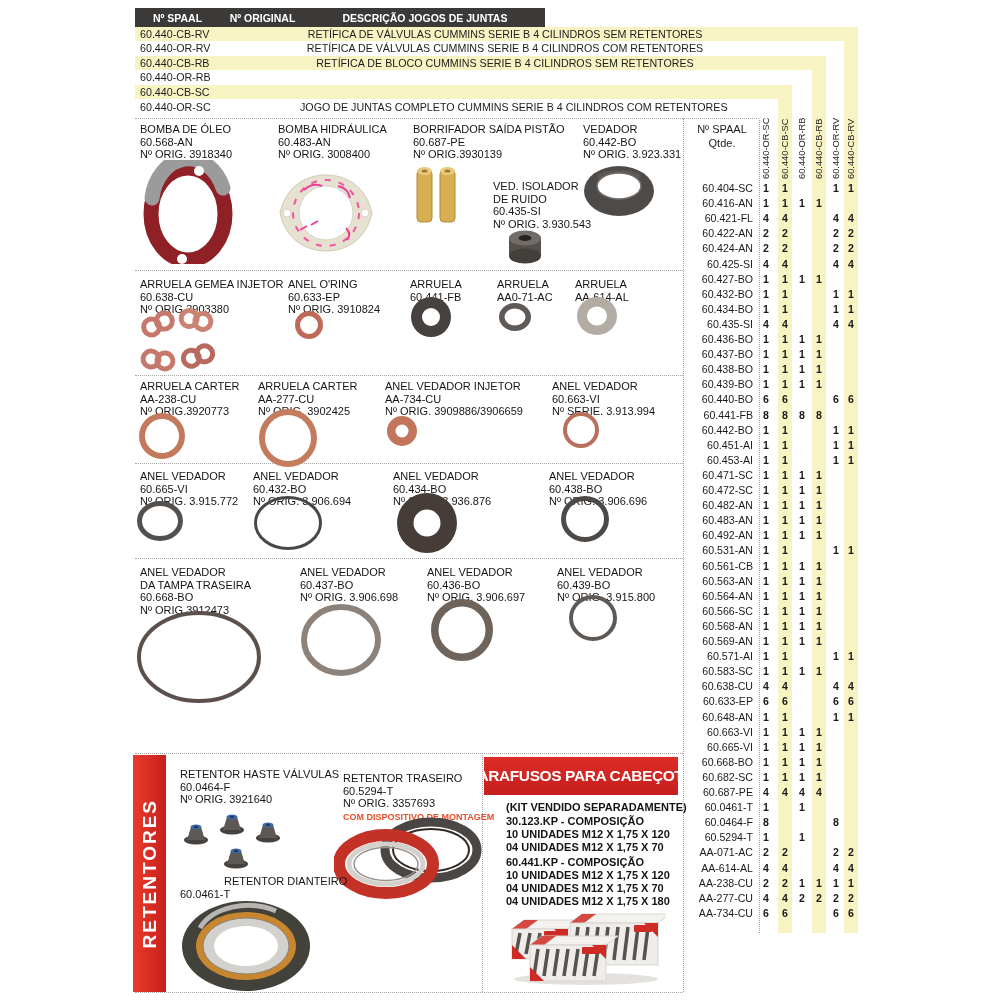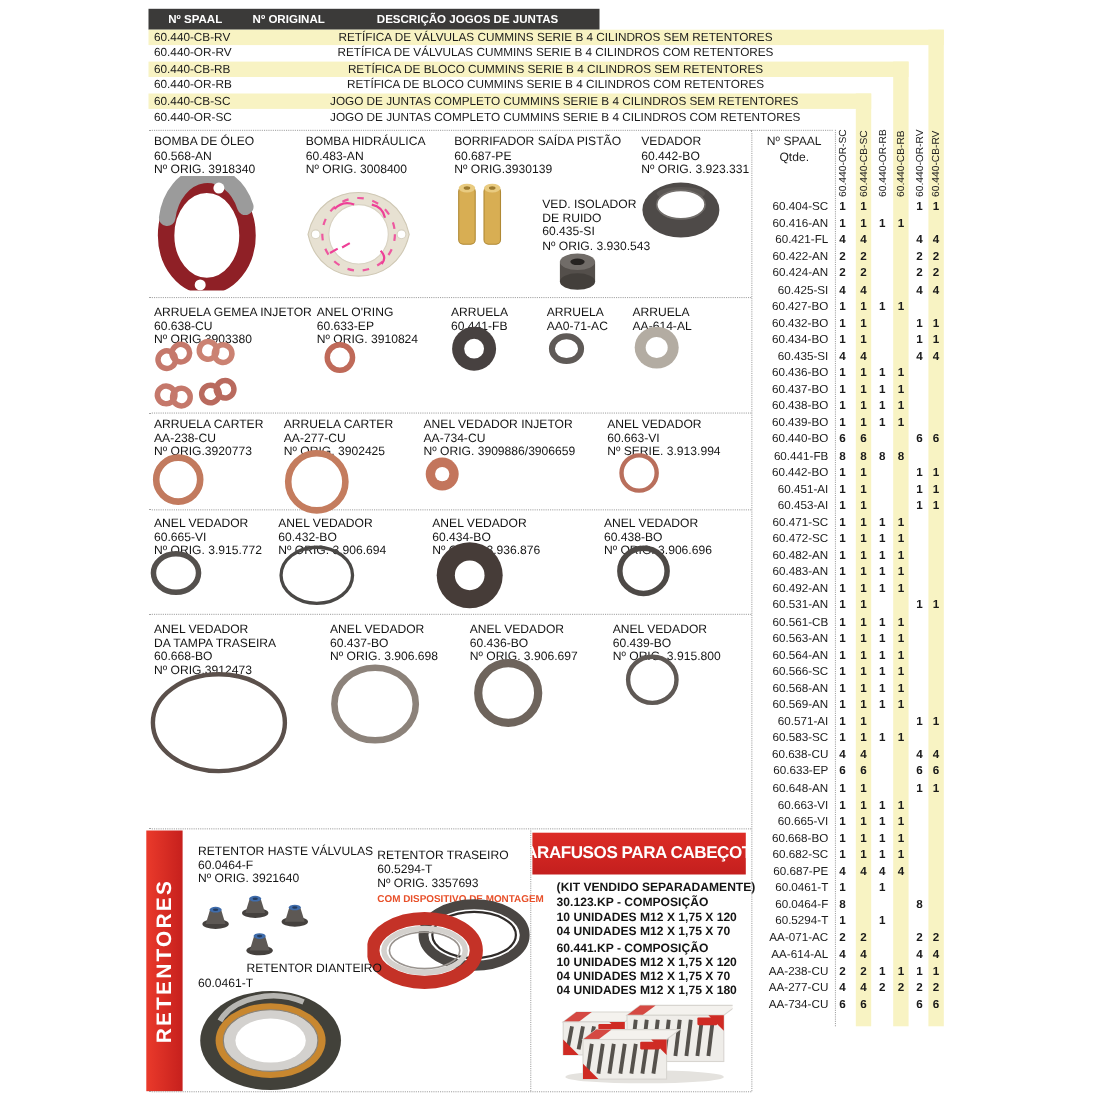--- a/index.html
+++ b/index.html
@@ -75,25 +75,23 @@
     <div class="abs tt-row" style="top: 41.1px; width: 730px;">
       <span class="tt-code">60.440-OR-RV</span>
       <span class="tt-desc">RETÍFICA DE VÁLVULAS CUMMINS SERIE B 4 CILINDROS COM RETENTORES</span>
     </div>
     <div class="abs tt-row" style="top: 55.7px; width: 730px;">
       <span class="tt-code">60.440-CB-RB</span>
       <span class="tt-desc">RETÍFICA DE BLOCO CUMMINS SERIE B 4 CILINDROS SEM RETENTORES</span>
     </div>
     <div class="abs tt-row" style="top: 70.3px; width: 730px;">
       <span class="tt-code">60.440-OR-RB</span>
-      <span class="tt-desc">RETÍFICA DE BLOCO CUMMINS SERIE B 4 CILINDROS COM RETENTORES</span>
     </div>
     <div class="abs tt-row" style="top: 84.9px; width: 730px;">
       <span class="tt-code">60.440-CB-SC</span>
-      <span class="tt-desc">JOGO DE JUNTAS COMPLETO CUMMINS SERIE B 4 CILINDROS SEM RETENTORES</span>
     </div>
     <div class="abs tt-row" style="top: 99.5px; width: 730px;">
       <span class="tt-code">60.440-OR-SC</span>
       <span class="tt-desc">JOGO DE JUNTAS COMPLETO CUMMINS SERIE B 4 CILINDROS COM RETENTORES</span>
     </div>
     <div class="abs dot-h" style="left: 135px; top: 118px; width: 622px;"></div>
     <div class="abs dot-h" style="left: 135px; top: 270px; width: 548px;"></div>
     <div class="abs dot-h" style="left: 135px; top: 375px; width: 548px;"></div>
     <div class="abs dot-h" style="left: 135px; top: 463px; width: 548px;"></div>
     <div class="abs dot-h" style="left: 135px; top: 558px; width: 548px;"></div>

